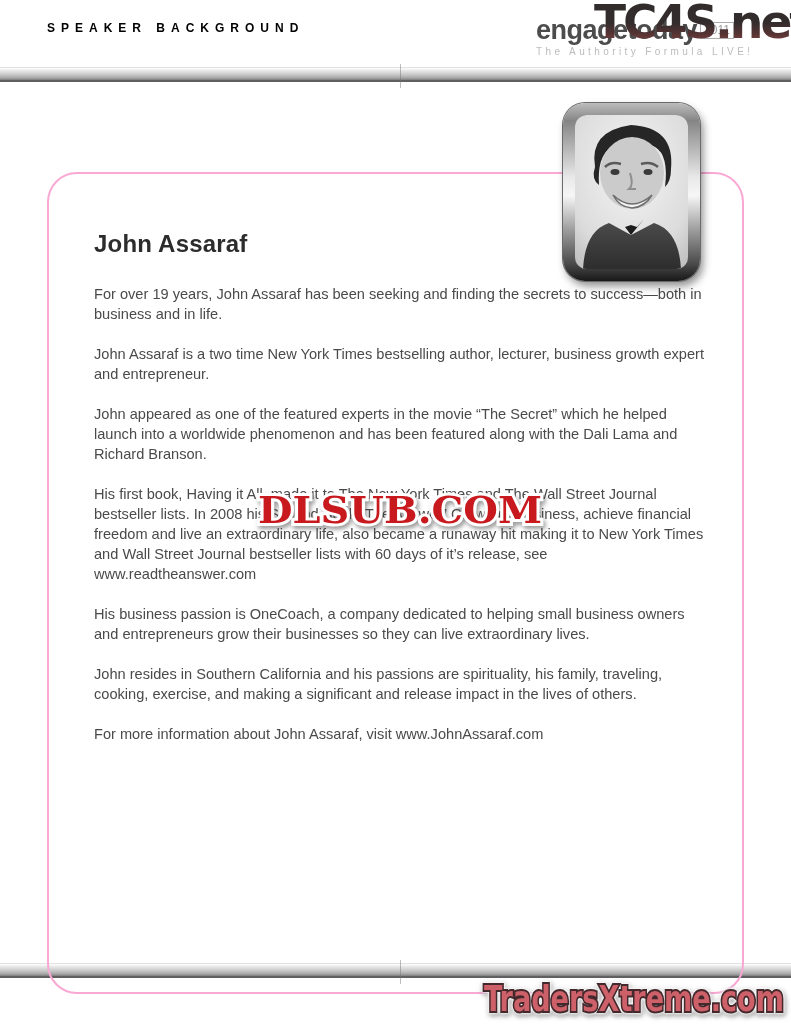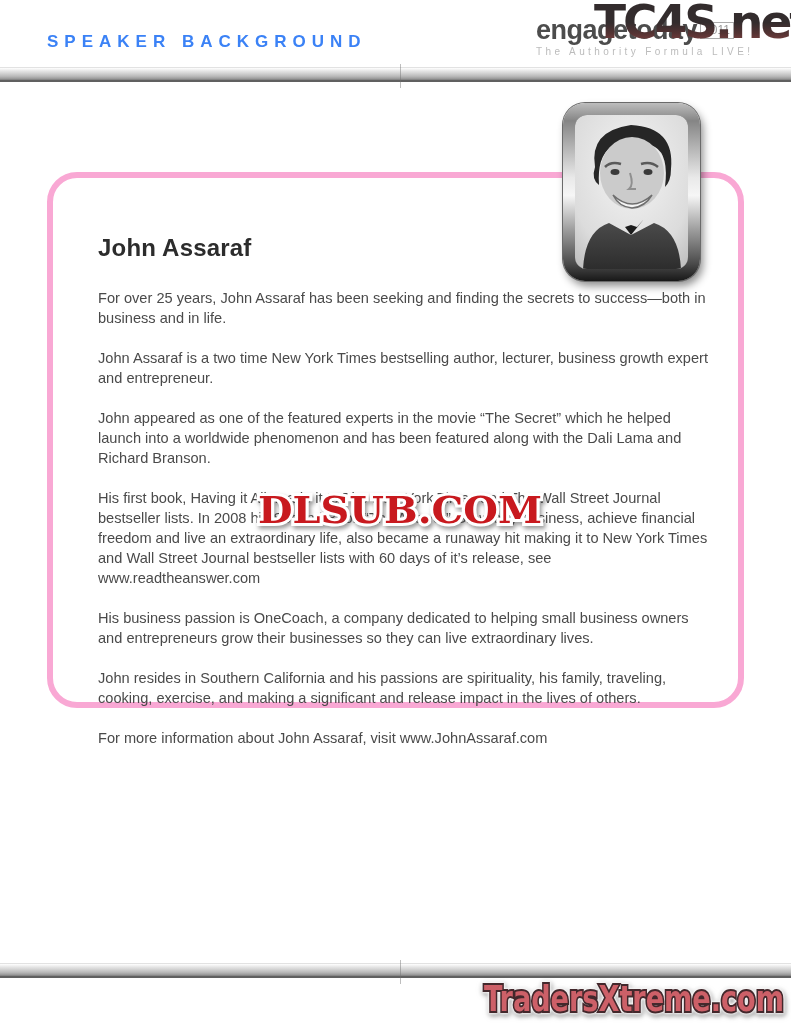--- a/index.html
+++ b/index.html
@@ -5,22 +5,22 @@
   * { margin:0; padding:0; box-sizing:border-box; }
   html,body { background:#ffffff; }
   .page {
     position:relative; width:791px; height:1024px; margin:0 auto;
     background:#ffffff; overflow:hidden;
     font-family:"Liberation Sans", sans-serif;
   }
 
   
   .header-title {
-    position:absolute; left:47px; top:32px;
-    font-size:17px; font-weight:bold; letter-spacing:6px; color:#3b82f6;
+    position:absolute; left:47px; top:21px;
+    font-size:12px; font-weight:bold; letter-spacing:6px; color:#000000;
   }
   .logo { position:absolute; left:536px; top:16px; width:230px; }
   .logo-brand-row { display:flex; align-items:flex-start; }
   .logo-brand {
     font-size:27px; font-weight:bold; color:#4c4c4c; letter-spacing:-0.5px;
     line-height:28px;
   }
   .logo-year {
     margin-left:3px; margin-top:6px; font-size:12px; color:#9a9a9a;
     border:1px solid #ababab; padding:0 3px; line-height:15px;
@@ -75,22 +75,22 @@
     padding:12px;
   }
   .photo-inner {
     width:100%; height:100%; border-radius:12px; overflow:hidden;
     box-shadow:inset 0 0 0 1px #2a2a2a; background:#e8e8e8;
   }
   .photo-inner svg { display:block; width:100%; height:100%; }
 
   
   .bio-card {
-    position:absolute; left:47px; top:172px; width:697px; height:536px;
-    border:6px solid #f9a8d4; border-radius:30px; background:transparent;
+    position:absolute; left:47px; top:172px; width:697px; height:822px;
+    border:2px solid #f9a8d4; border-radius:30px; background:transparent;
     padding:56px 38px 0 45px; z-index:3;
   }
   .speaker-name {
     font-size:24px; font-weight:bold; color:#2c2c2c; margin-bottom:26px;
     letter-spacing:0.2px;
   }
   .bio p {
     width:618px; font-size:14.6px; line-height:20px; color:#4a4a4a;
     margin-bottom:20px;
   }
@@ -151,21 +151,21 @@
 
         <path d="M8 154 Q10 116 34 108 L56 120 L79 108 Q104 116 106 154 Z" fill="url(#shirt)"></path>
         <path d="M44 104 L56 120 L69 104 L62 112 L56 110 L50 112 Z" fill="#1c1c1c"></path>
       </svg>
     </div>
   </div>
 
   <div class="bio-card">
     <div class="speaker-name">John Assaraf</div>
     <div class="bio">
-      <p>For over 25 years, John Assaraf has been seeking and finding the secrets to success—both in business and in life.</p>
+      <p>For over 19 years, John Assaraf has been seeking and finding the secrets to success—both in business and in life.</p>
       <p>John Assaraf is a two time New York Times bestselling author, lecturer, business growth expert and entrepreneur.</p>
       <p>John appeared as one of the featured experts in the movie “The Secret” which he helped launch into a worldwide phenomenon and has been featured along with the Dali Lama and Richard Branson.</p>
       <p>His first book, Having it All, made it to The New York Times and The Wall Street Journal bestseller lists. In 2008 his Second Book “The Answer” Grow any business, achieve financial freedom and live an extraordinary life, also became a runaway hit making it to New York Times and Wall Street Journal bestseller lists with 60 days of it’s release, see www.readtheanswer.com</p>
       <p>His business passion is OneCoach, a company dedicated to helping small business owners and entrepreneurs grow their businesses so they can live extraordinary lives.</p>
       <p>John resides in Southern California and his passions are spirituality, his family, traveling, cooking, exercise, and making a significant and release impact in the lives of others.</p>
       <p>For more information about John Assaraf, visit www.JohnAssaraf.com</p>
     </div>
   </div>
 
   <svg class="wm-dlsub" width="304" height="60" viewBox="0 0 304 60">

